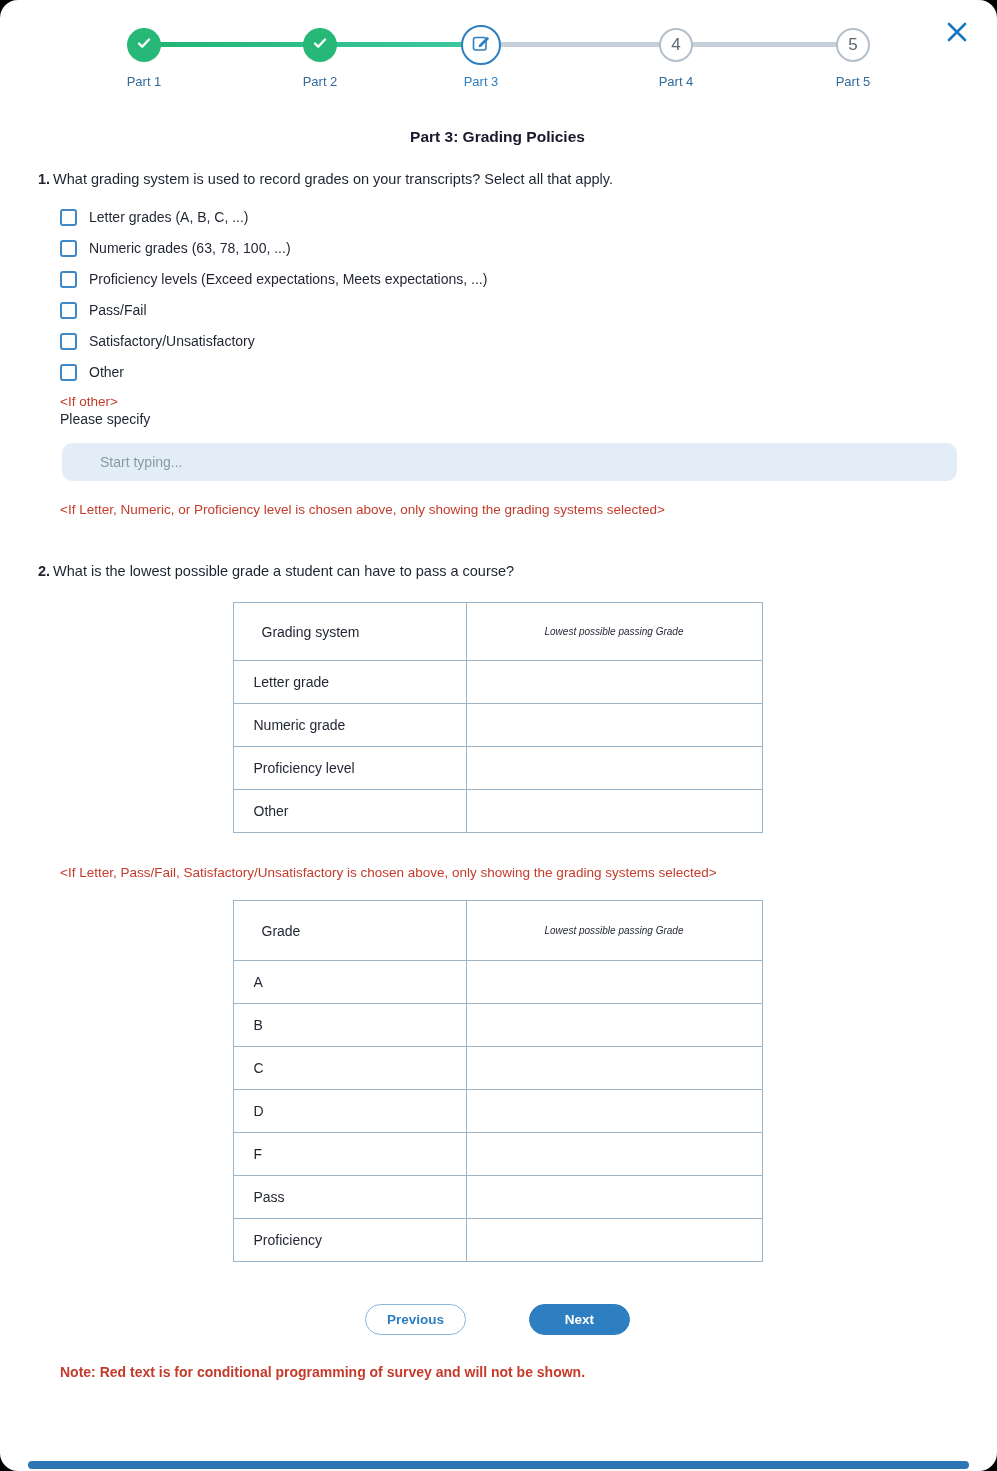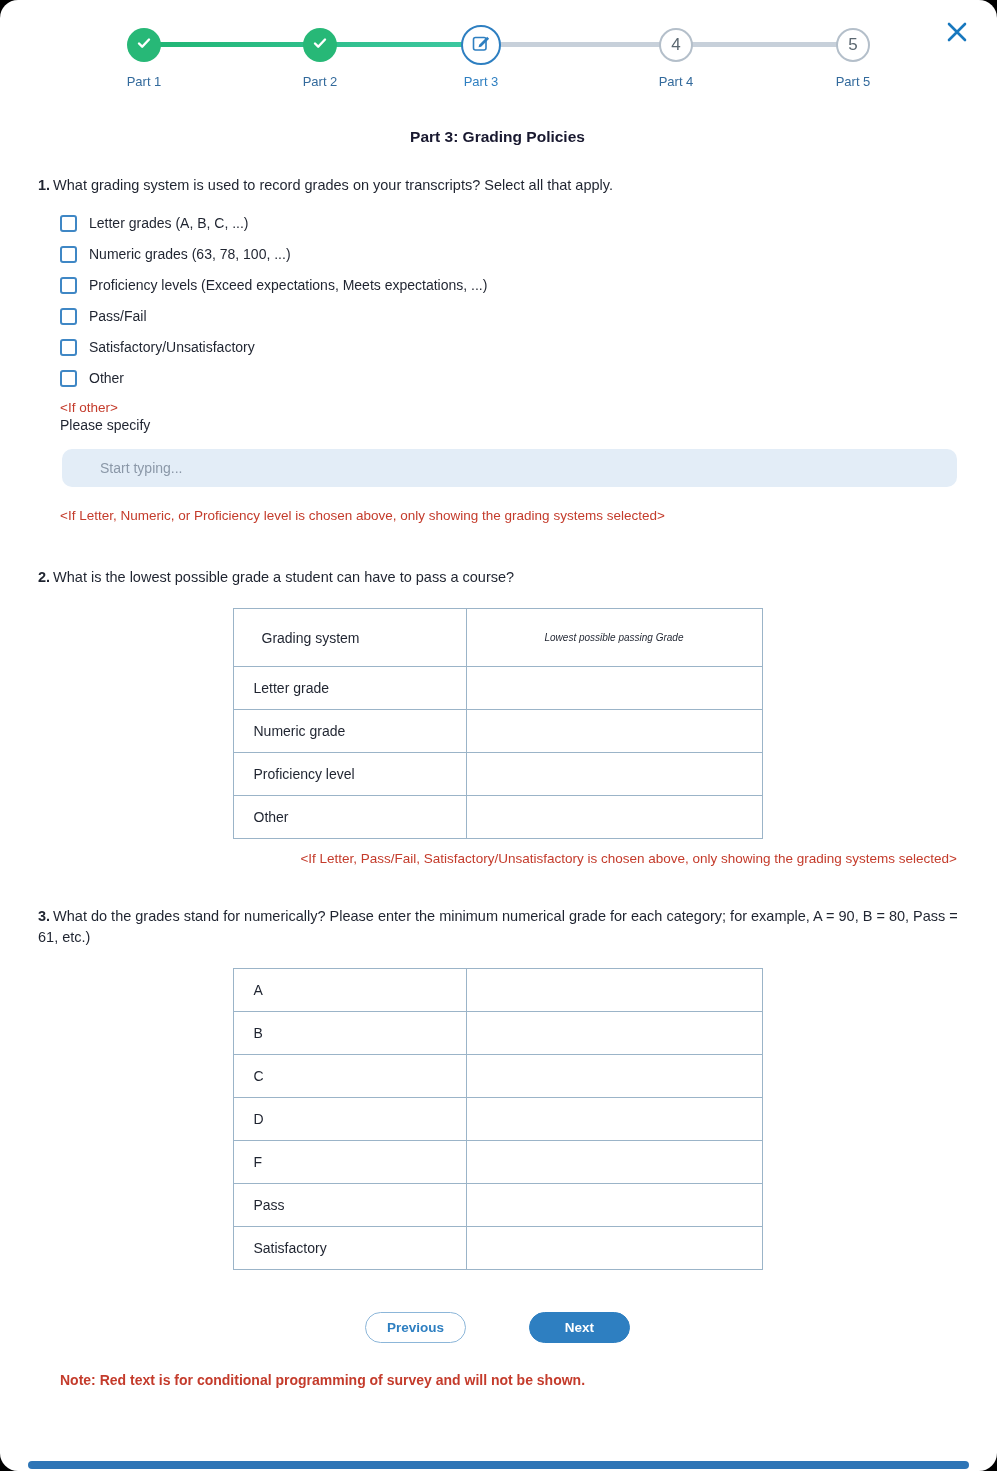--- a/index.html
+++ b/index.html
@@ -44,21 +44,21 @@
   }
   .step-label { margin-top: 8px; font-size: 13px; color: #336a9c; }
   .step-label.active { color: #2e7fc1; }
 
   .close-btn { position: absolute; top: 18px; right: 26px; width: 28px; height: 28px; cursor: pointer; }
 
   
   .content { padding: 0 40px 0 38px; }
   .page-title { text-align: center; margin-top: 32px; font-size: 15.5px; font-weight: 700; color: #18182f; }
 
-  .question { margin-top: 29px; font-size: 14.5px; color: #1f2430; line-height: 1.45; }
+  .question { margin-top: 23px; font-size: 14.5px; color: #1f2430; line-height: 1.45; }
   .q-num { font-weight: 700; }
   .q-text { margin-left: 3px; }
 
   .options { margin: 18px 0 0 22px; }
   .option-row { display: flex; align-items: center; margin-bottom: 13px; height: 18px; }
   .checkbox {
     width: 17px; height: 17px; border: 2px solid #3f87c5; border-radius: 3px;
     background: #fff; flex: 0 0 auto; cursor: pointer;
   }
   .option-label { margin-left: 12px; font-size: 14px; color: #1f2430; }
@@ -86,21 +86,21 @@
   th.head-left { text-align: left; padding-left: 28px; font-size: 14px; color: #1f2430; height: 58px; }
   th.head-center { text-align: center; font-size: 10px; color: #1f2430; font-style: italic; }
   td.row-label { padding-left: 20px; font-size: 14px; color: #1f2430; height: 43px; margin-left: 16px; }
   td.row-input { padding: 0; }
   .cell-input {
     width: 100%; height: 41px; border: none; background: transparent; outline: none;
     font-size: 14px; padding: 0 12px; font-family: "Liberation Sans", "DejaVu Sans", sans-serif;
   }
   table.grid.q3-table th { height: 60px; }
 
-  .note-after-table { margin-top: 12px; text-align: right; }
+  .note-after-table { margin-top: 32px; }
 
   .btn-row { display: flex; justify-content: center; gap: 63px; margin-top: 42px; }
   .btn {
     height: 31px; min-width: 101px; border-radius: 16px; font-size: 13.5px; font-weight: 700;
     display: flex; align-items: center; justify-content: center; cursor: pointer;
     font-family: "Liberation Sans", "DejaVu Sans", sans-serif; padding: 0 18px;
   }
   .btn-prev { background: #fff; border: 1px solid #8cb6d9; color: #2e7fc1; }
   .btn-next { background: #2e7fc1; border: 1px solid #2e7fc1; color: #fff; }
 
@@ -250,30 +250,31 @@
       </tr>
       <tr>
         <td class="row-label">Other</td>
         <td class="row-input"><input class="cell-input" style=""></td>
       </tr>
     </tbody>
       </table>
 
     <div class="red-text note-after-table">&lt;If Letter, Pass/Fail, Satisfactory/Unsatisfactory is chosen above, only showing the grading systems selected&gt;</div>
 
-    <div class="question q3">
-      <span class="q-num">3.</span><span class="q-text">What do the grades stand for numerically? Please enter the minimum numerical grade for each category; for example, A = 90, B = 80, Pass = 61, etc.)</span>
-    </div>
 
     <table class="grid q3-table">
       <colgroup>
           <col class="c1">
           <col>
         </colgroup>
       <tbody>
+          <tr>
+        <th class="head-left">Grade</th>
+        <th class="head-center">Lowest possible passing Grade</th>
+      </tr>
       <tr>
         <td class="row-label">A</td>
         <td class="row-input"><input class="cell-input" style=""></td>
       </tr>
       <tr>
         <td class="row-label">B</td>
         <td class="row-input"><input class="cell-input" style=""></td>
       </tr>
       <tr>
         <td class="row-label">C</td>
@@ -285,21 +286,21 @@
       </tr>
       <tr>
         <td class="row-label">F</td>
         <td class="row-input"><input class="cell-input" style=""></td>
       </tr>
       <tr>
         <td class="row-label">Pass</td>
         <td class="row-input"><input class="cell-input" style=""></td>
       </tr>
       <tr>
-        <td class="row-label">Satisfactory</td>
+        <td class="row-label">Proficiency</td>
         <td class="row-input"><input class="cell-input" style=""></td>
       </tr>
     </tbody>
       </table>
 
     <div class="btn-row">
       <div class="btn btn-prev">Previous</div>
       <div class="btn btn-next">Next</div>
     </div>
 

